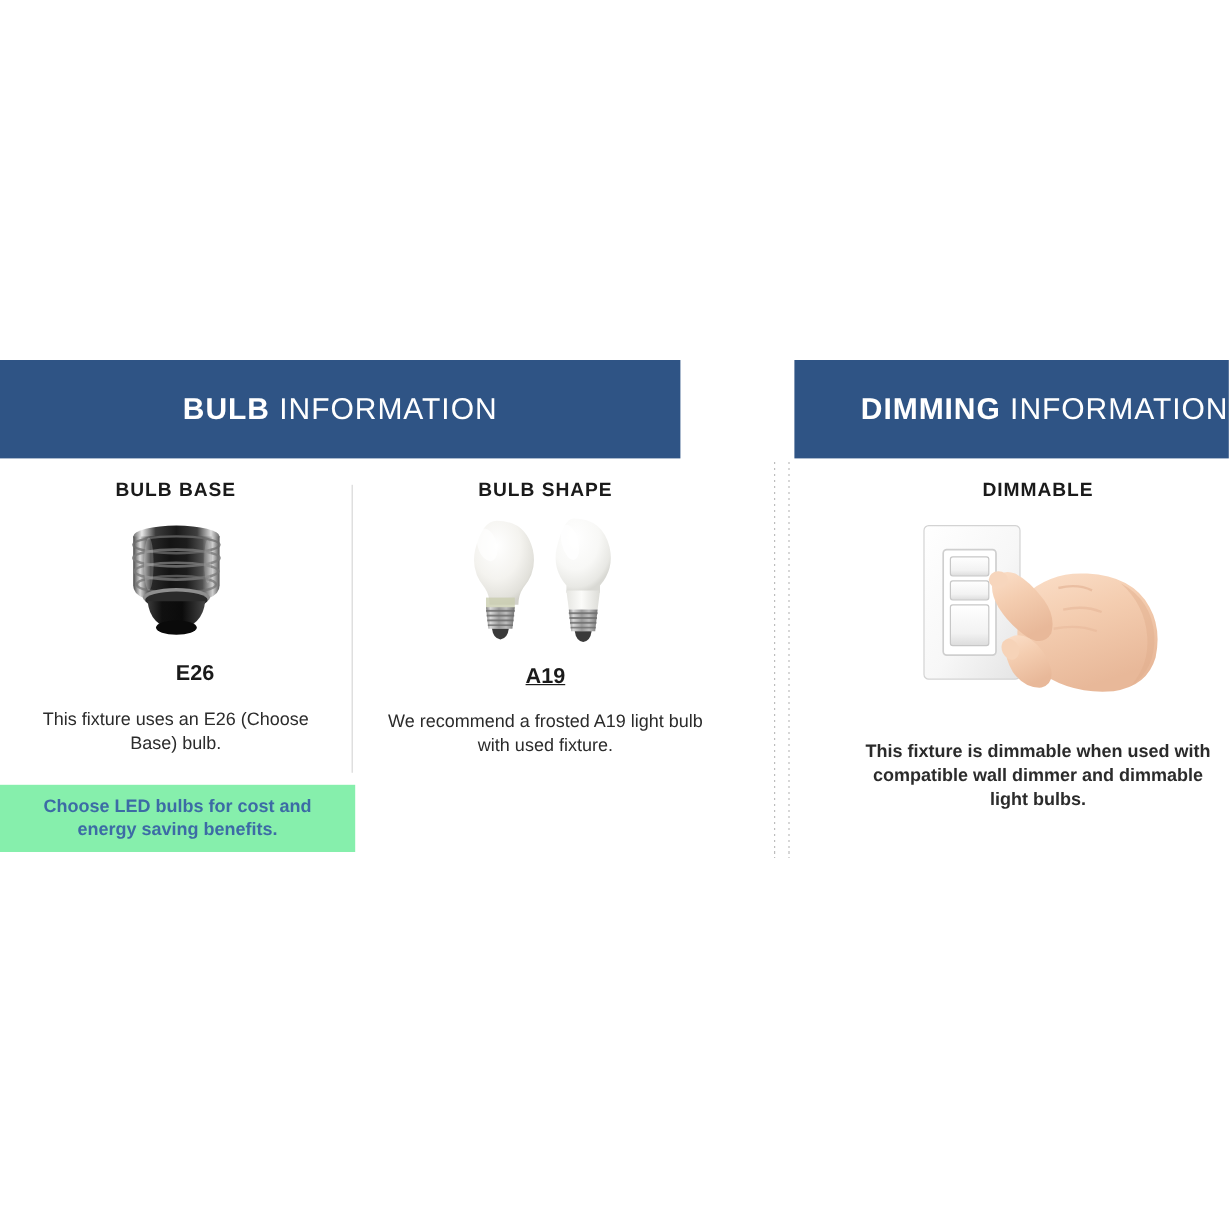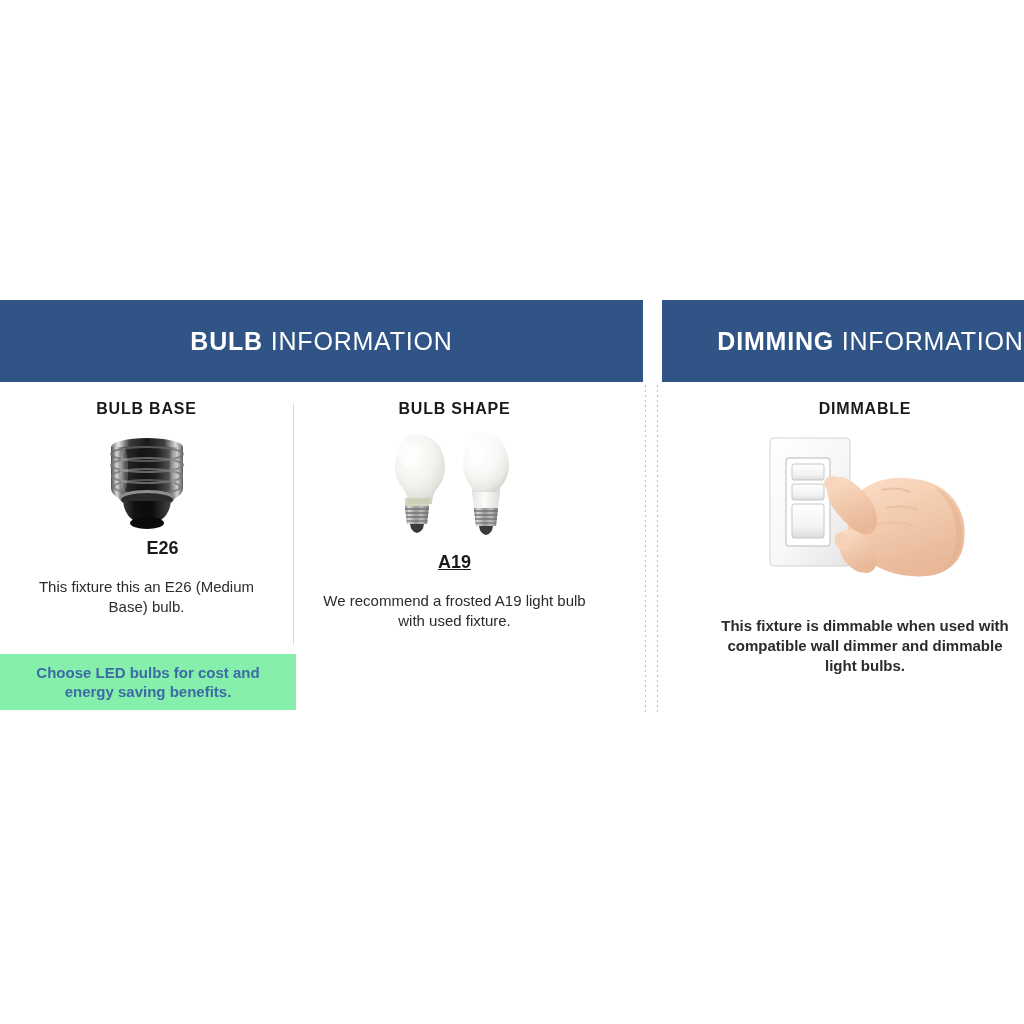--- a/index.html
+++ b/index.html
@@ -20,21 +20,21 @@
   .header-bar {
     position: absolute;
     top: 300px;
     height: 82px;
     background: #2f5485;
     display: flex;
     align-items: center;
     justify-content: center;
     box-sizing: border-box;
   }
-  .header-bar.left  { left: 0;     width: 643px; }
+  .header-bar.left  { left: 0;     width: 567px; }
   .header-bar.right { left: 662px; width: 417px; }
 
   .header-text {
     color: #ffffff;
     font-size: 25px;
     letter-spacing: 0.8px;
     font-weight: 300;
     white-space: nowrap;
   }
   .header-text .strong { font-weight: 700; }
@@ -191,22 +191,22 @@
       <ellipse cx="54" cy="70" rx="26" ry="7" fill="#2b2b2b"></ellipse>
 
       <path d="M30 71 Q32 92 54 95 Q76 92 78 71 Z" fill="url(#tipGrad)"></path>
       <ellipse cx="54" cy="93" rx="17" ry="6" fill="#0a0a0a"></ellipse>
 
       <ellipse cx="31" cy="40" rx="4" ry="22" fill="#ffffff" opacity="0.22"></ellipse>
       <ellipse cx="80" cy="38" rx="3" ry="18" fill="#ffffff" opacity="0.14"></ellipse>
     </svg>
   </div>
 
-  <p class="spec-label" style="margin-top:0;padding-left:32px;">E26</p>
-  <p class="desc" style="margin-top:18px;">This fixture this an E26 (Medium Base) bulb.</p>
+  <p class="spec-label" style="margin-top:12px;padding-left:32px;">E26</p>
+  <p class="desc" style="margin-top:18px;">This fixture uses an E26 (Choose Base) bulb.</p>
 </div>
 
 <div class="col col-bulb-shape">
   <p class="sub-title">BULB SHAPE</p>
 
   <div class="art">
     <svg class="bulbs-art" viewBox="0 0 170 112" xmlns="http://www.w3.org/2000/svg" aria-hidden="true">
       <defs>
         <radialGradient id="glassA" cx="38%" cy="30%" r="72%">
           <stop offset="0%" stop-color="#ffffff"></stop>

